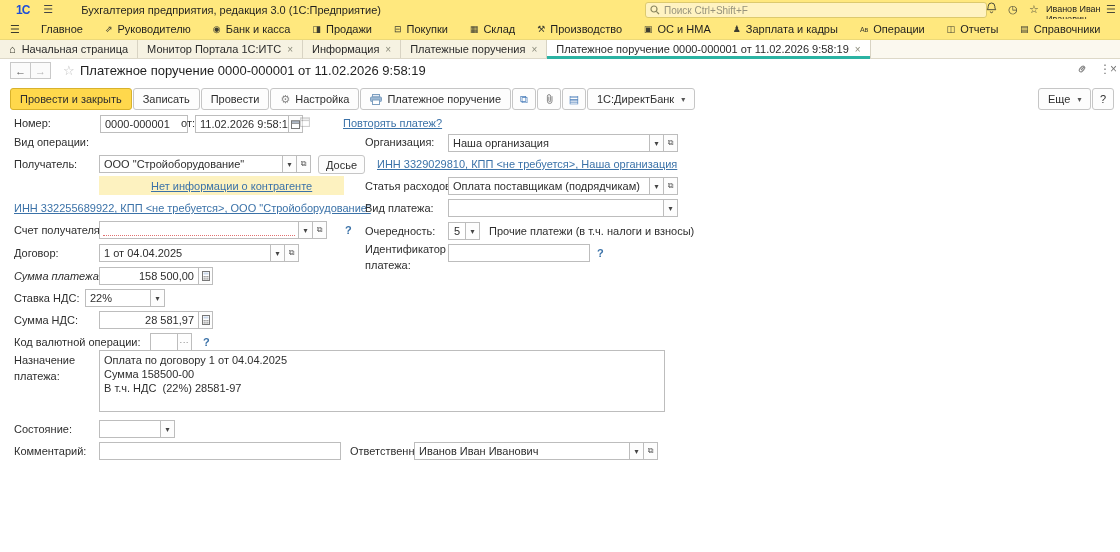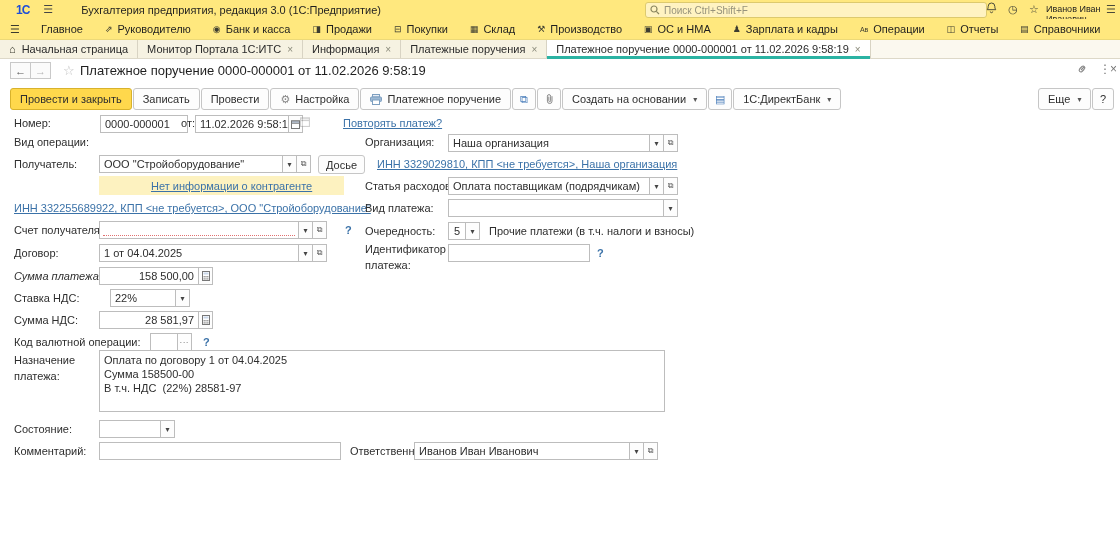--- a/index.html
+++ b/index.html
@@ -213,23 +213,20 @@
     <span>Платежное поручение</span>
   </button>
   <button class="tbtn icon-only">
       <span class="blue-glyph">⧉</span>
     </button>
   <button class="tbtn icon-only">
     <svg width="9" height="12" viewBox="0 0 9 12">
       <path d="M7 3.2v5a2.3 2.3 0 0 1-4.6 0V3.2a1.6 1.6 0 0 1 3.2 0v4.6a.9.9 0 0 1-1.8 0V3.6" fill="none" stroke="#8a8a8a" stroke-width="1"></path>
     </svg>
   </button>
-  <button class="tbtn caret">
-      <span>Создать на основании</span>
-    </button>
   <button class="tbtn icon-only">
       <span class="blue-glyph">▤</span>
     </button>
   <button class="tbtn caret">
       <span>1С:ДиректБанк</span>
     </button>
 </div>
 <button class="tbtn caret abs" style="left:1038px;top:88px;">
     <span>Еще</span>
   </button>
@@ -330,21 +327,21 @@
   <div class="ctl" style="left:448px;top:110px;">
     <div class="fld-in" style="width:18px;justify-content:center;">
         <span>5</span>
       </div>
     <div class="cbtn dd"></div>
   </div>
   <span class="lbl" style="left:489px;top:113px;">Прочие платежи (в т.ч. налоги и взносы)</span>
 
   <span class="lbl" style="left:14px;top:135px;">Договор:</span>
   <div class="ctl" style="left:99px;top:132px;">
-    <div class="fld-in" style="width:200px;">
+    <div class="fld-in" style="width:172px;">
         <span>1 от 04.04.2025</span>
       </div>
     <div class="cbtn dd"></div>
     <div class="cbtn">
         <span style="font-size:8px;">⧉</span>
       </div>
   </div>
   <span class="lbl wrap" style="left:365px;top:129px;width:78px;">Идентификатор платежа:</span>
   <div class="ctl" style="left:448px;top:132px;">
     <div class="fld-in" style="width:142px;">
@@ -366,21 +363,21 @@
           <rect x="3.3" y="5" width="1.4" height="1.4" fill="#999"></rect>
           <rect x="5.1" y="5" width="1.4" height="1.4" fill="#999"></rect>
           <rect x="1.5" y="7.2" width="1.4" height="1.4" fill="#999"></rect>
           <rect x="3.3" y="7.2" width="1.4" height="1.4" fill="#999"></rect>
           <rect x="5.1" y="7.2" width="1.4" height="1.4" fill="#999"></rect>
         </svg>
     </div>
   </div>
 
   <span class="lbl" style="left:14px;top:180px;">Ставка НДС:</span>
-  <div class="ctl" style="left:110px;top:177px;">
+  <div class="ctl" style="left:85px;top:177px;">
     <div class="fld-in" style="width:66px;">
         <span>22%</span>
       </div>
     <div class="cbtn dd"></div>
   </div>
 
   <span class="lbl" style="left:14px;top:202px;">Сумма НДС:</span>
   <div class="ctl" style="left:99px;top:199px;">
     <div class="fld-in num" style="width:100px;">
         <span>28 581,97</span>

